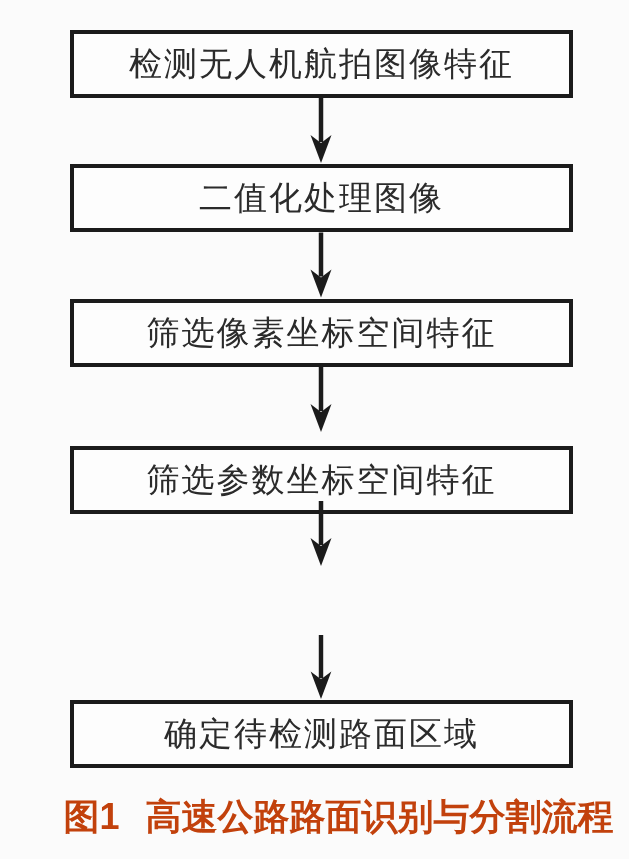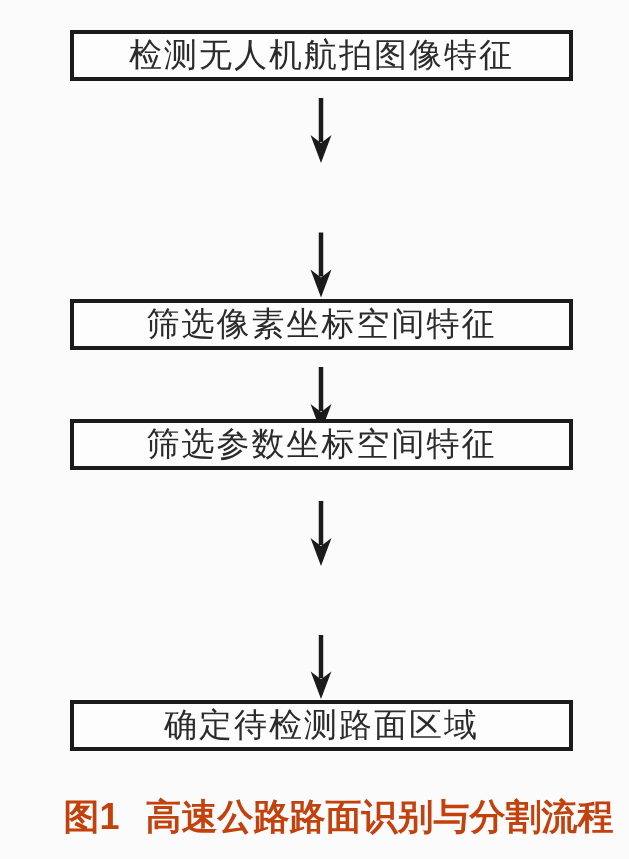--- a/index.html
+++ b/index.html
@@ -12,21 +12,21 @@
     width: 629px;
     height: 859px;
     background: #fbfbfb;
     font-family: "Liberation Sans", "DejaVu Sans", sans-serif;
     overflow: hidden;
   }
   .flow-box {
     position: absolute;
     left: 70px;
     width: 503px;
-    height: 51px;
+    height: 68px;
     box-sizing: border-box;
     background: #fdfdfd;
     border: 4px solid #1b1b1b;
     display: flex;
     align-items: center;
     justify-content: center;
   }
   .flow-box span {
     font-size: 33px;
     letter-spacing: 2px;
@@ -61,36 +61,39 @@
 
   <div class="flow-box" style="top:30px">
     <span>检测无人机航拍图像特征</span>
   </div>
 
   <svg class="arrow" style="top:98px" width="40" height="66" viewBox="0 0 40 66">
     <line x1="20" y1="0" x2="20" y2="44" stroke="#1b1b1b" stroke-width="4.5"></line>
     <polygon points="20,65 9.5,37 20,45 30.5,37" fill="#1b1b1b"></polygon>
   </svg>
 
+  <div class="flow-box" style="top:164px">
+    <span>二值化处理图像</span>
+  </div>
 
   <svg class="arrow" style="top:232px" width="40" height="67" viewBox="0 0 40 66">
     <line x1="20" y1="0" x2="20" y2="44" stroke="#1b1b1b" stroke-width="4.5"></line>
     <polygon points="20,65 9.5,37 20,45 30.5,37" fill="#1b1b1b"></polygon>
   </svg>
 
   <div class="flow-box" style="top:299px">
     <span>筛选像素坐标空间特征</span>
   </div>
 
   <svg class="arrow" style="top:367px" width="40" height="66" viewBox="0 0 40 66">
     <line x1="20" y1="0" x2="20" y2="44" stroke="#1b1b1b" stroke-width="4.5"></line>
     <polygon points="20,65 9.5,37 20,45 30.5,37" fill="#1b1b1b"></polygon>
   </svg>
 
-  <div class="flow-box" style="top:419px">
+  <div class="flow-box" style="top:446px">
     <span>筛选参数坐标空间特征</span>
   </div>
 
   <svg class="arrow" style="top:501px" width="40" height="66" viewBox="0 0 40 66">
     <line x1="20" y1="0" x2="20" y2="44" stroke="#1b1b1b" stroke-width="4.5"></line>
     <polygon points="20,65 9.5,37 20,45 30.5,37" fill="#1b1b1b"></polygon>
   </svg>
 
 
   <svg class="arrow" style="top:635px" width="40" height="65" viewBox="0 0 40 66">

